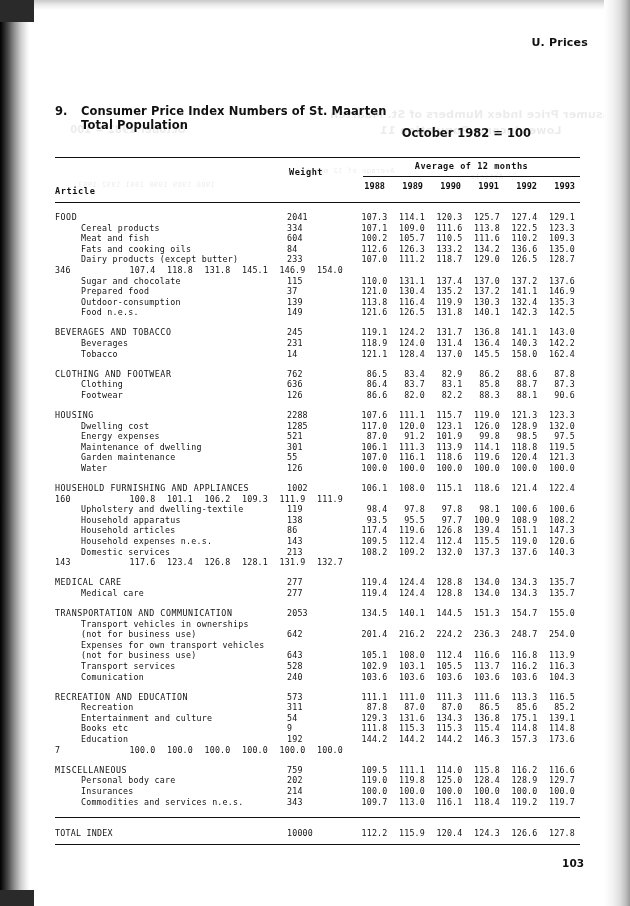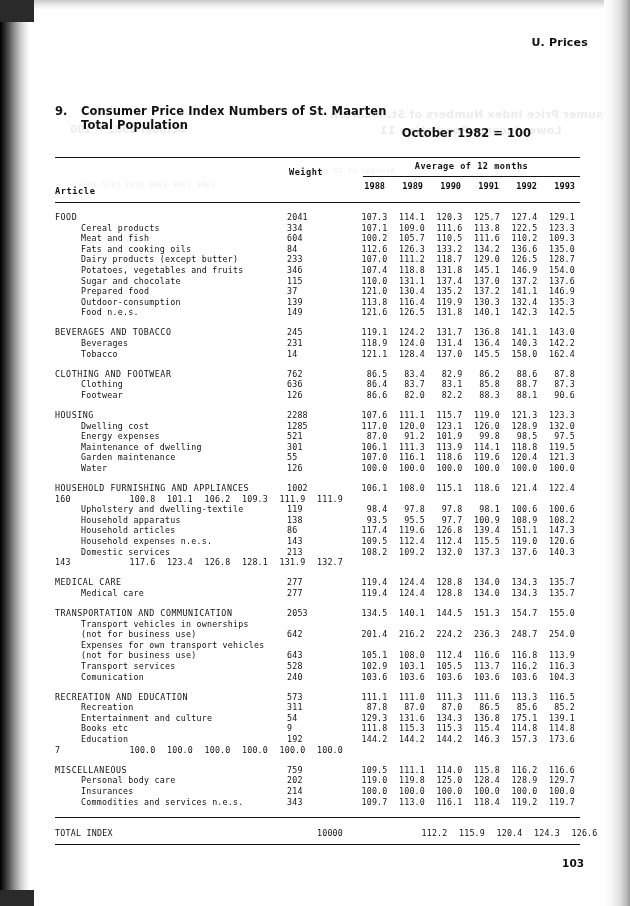--- a/index.html
+++ b/index.html
@@ -268,21 +268,21 @@
   .cell-vals span {
     flex: 1;
     text-align: right;
     padding-right: 8px;
     font-family: "DejaVu Sans Mono", monospace;
     font-size: 8.3px;
     color: #111;
     letter-spacing: .2px;
   }
 
-  .total-sep { margin-top: 9.5px; gap: 30px; }
+  .total-sep { margin-top: 9.5px; }
   .foot-rule { margin-top: 6px; }
 
   .page-number {
     position: absolute;
     right: 46px;
     bottom: 37px;
     font-size: 10.5px;
     font-weight: bold;
     color: #111;
     text-align: right;
@@ -391,21 +391,20 @@
               <div class="cell-vals">
                 <span>107.0</span>
                 <span>111.2</span>
                 <span>118.7</span>
                 <span>129.0</span>
                 <span>126.5</span>
                 <span>128.7</span>
               </div>
             </div>
             <div class="row">
-              <div class="cell-article"><span class="indent"></span>Potatoes, vegetables and fruits</div>
               <div class="cell-weight">346</div>
               <div class="cell-vals">
                 <span>107.4</span>
                 <span>118.8</span>
                 <span>131.8</span>
                 <span>145.1</span>
                 <span>146.9</span>
                 <span>154.0</span>
               </div>
             </div>

